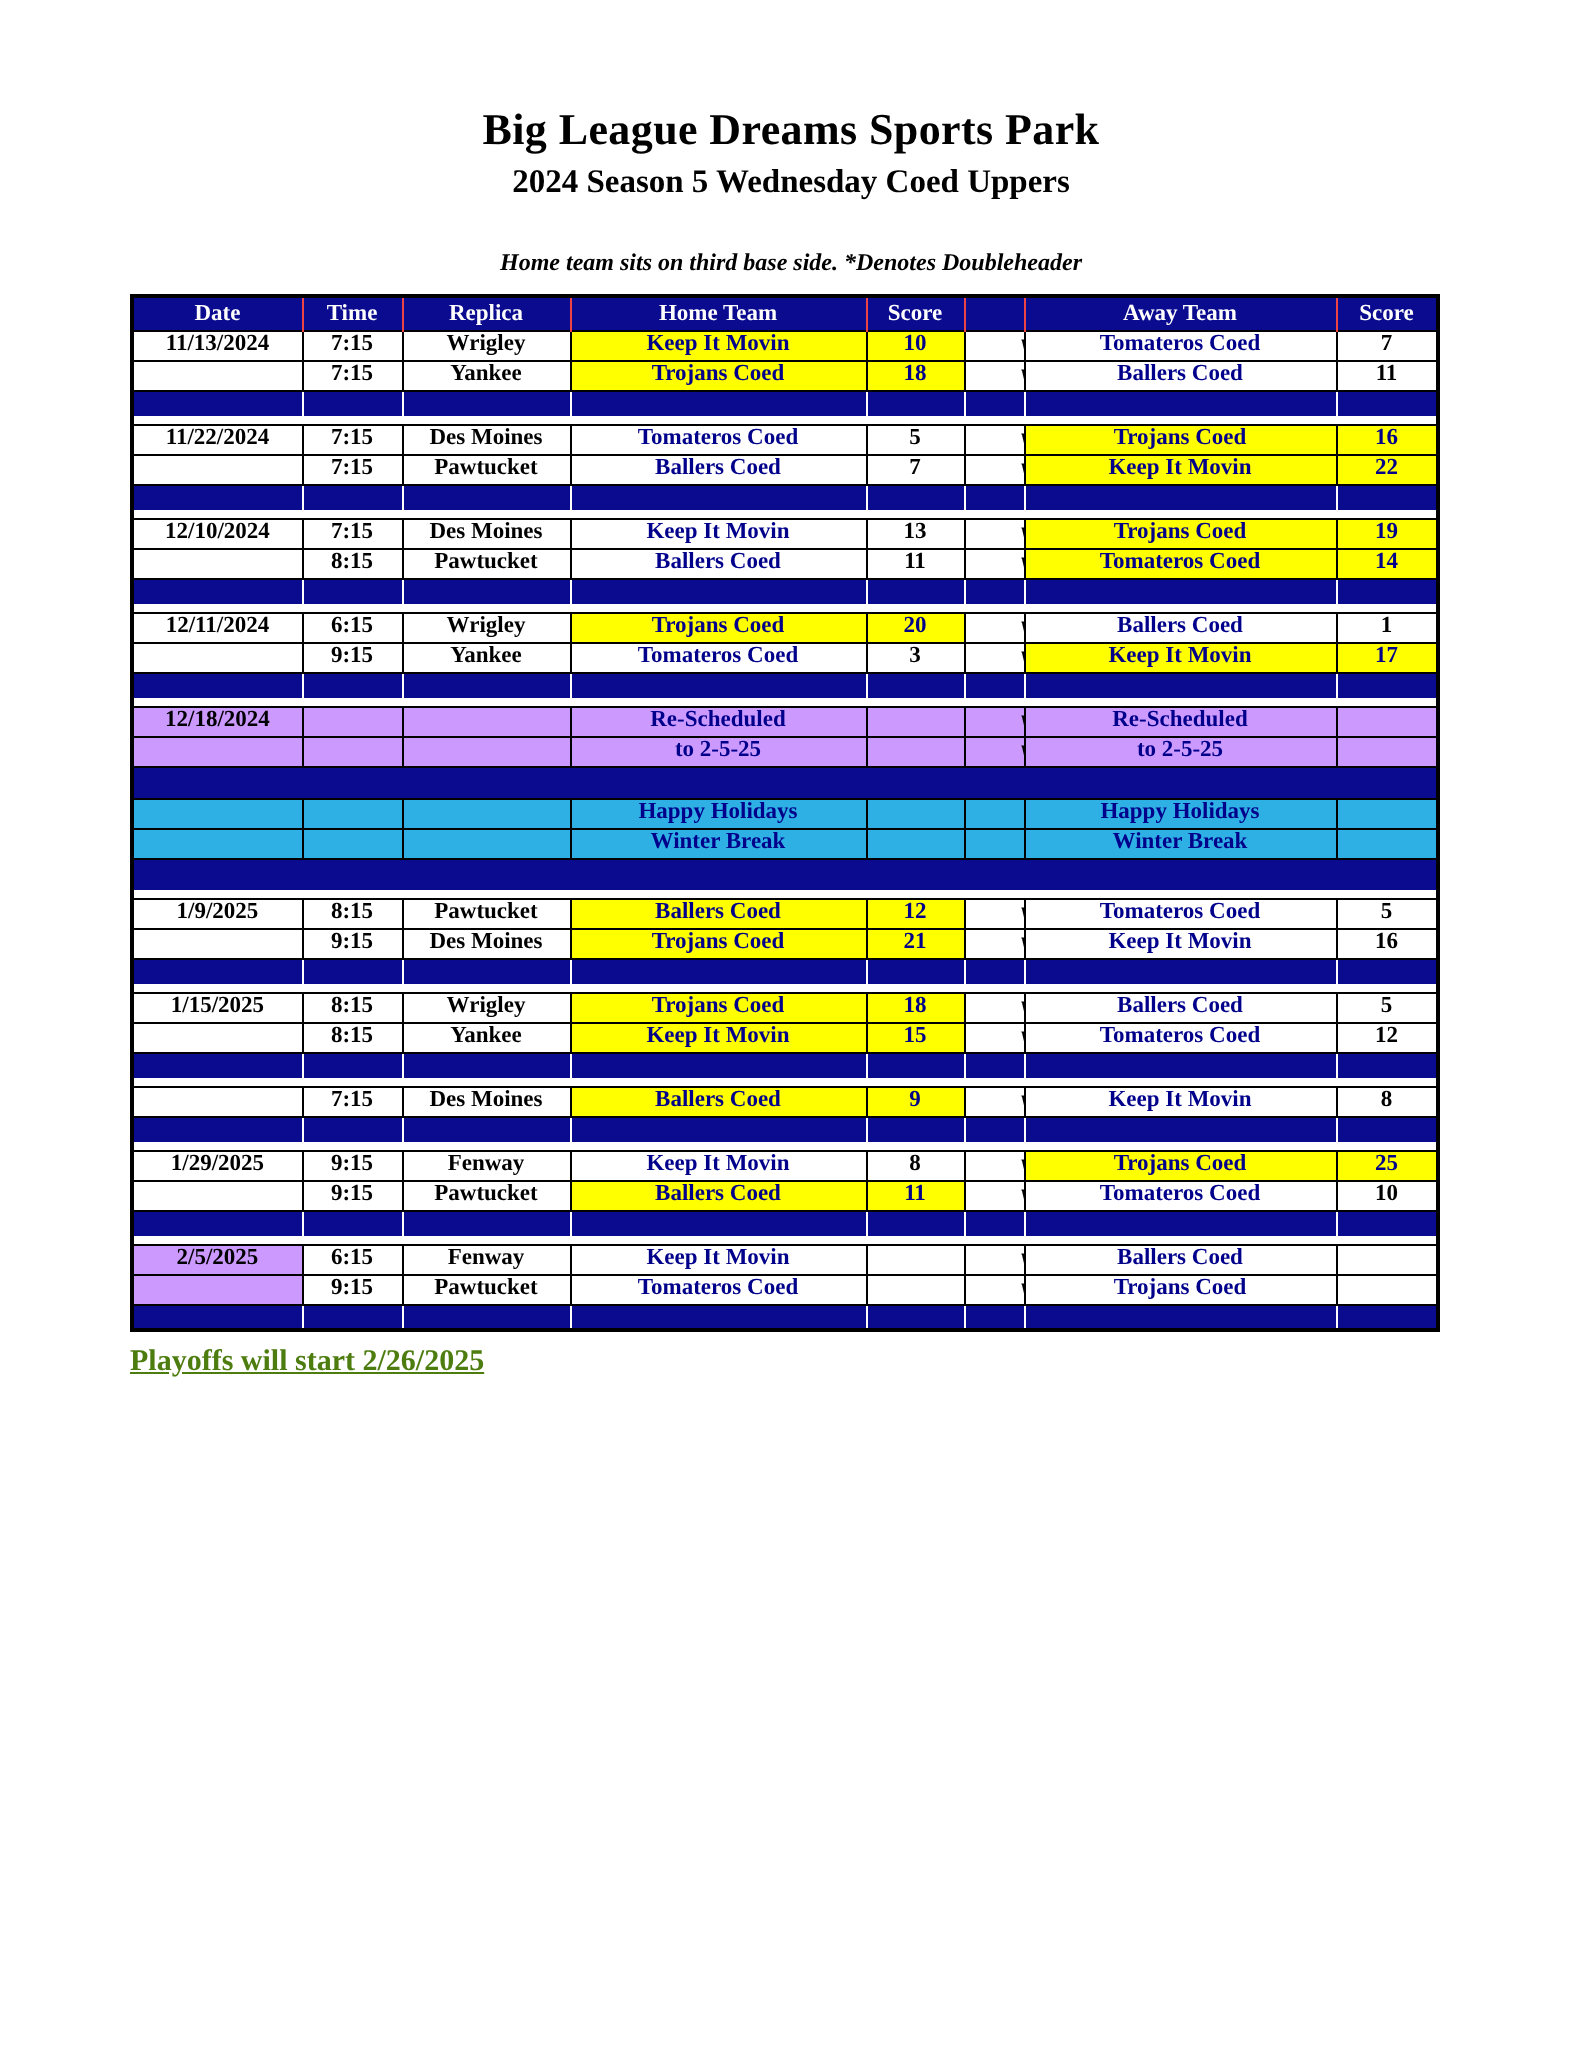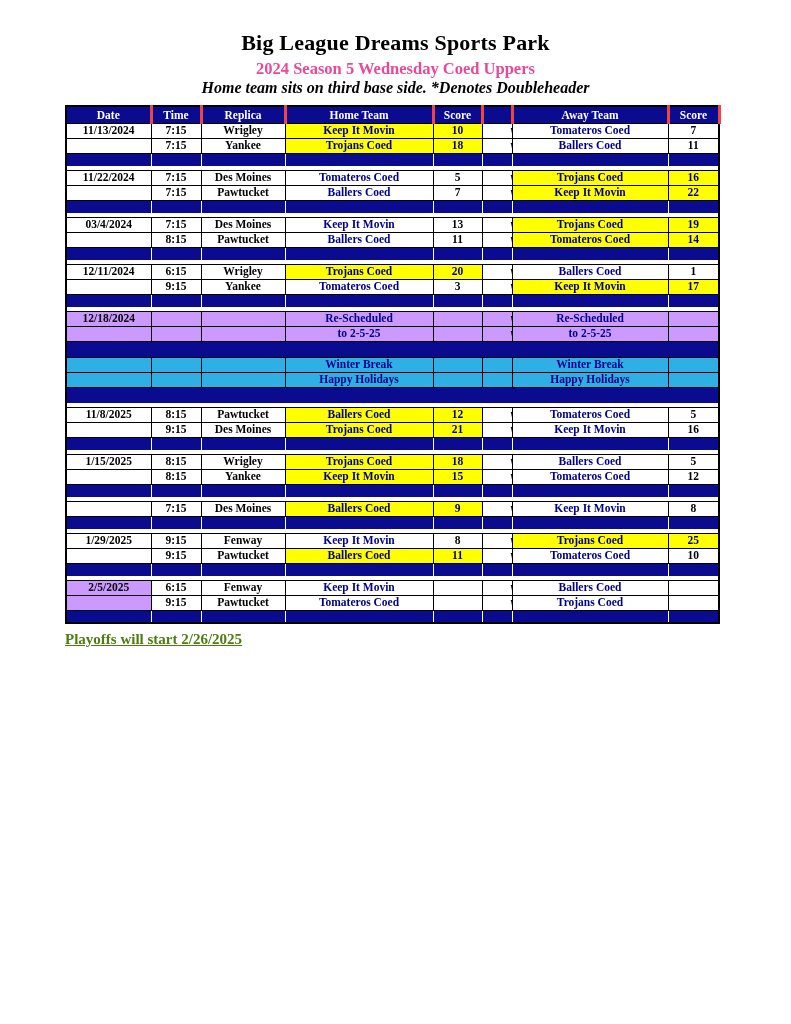--- a/index.html
+++ b/index.html
@@ -1,36 +1,36 @@
 <!DOCTYPE html>
 <html style="--navy: #0b0b8f; --yellow: #ffff00; --lavender: #cc99ff; --cyan: #2fb0e4; --teamtext: #00008b;"><head>
 <meta charset="utf-8">
 <style>
   html,body { margin:0; padding:0; background:#ffffff; }
   .page {
     width:791px; height:1024px; background:#ffffff; position:relative;
     font-family:"Liberation Serif","DejaVu Serif",serif; overflow:hidden;
   }
-  .title    { padding-top:30px; text-align:center; font-size:22px; font-weight:bold; color:#000; letter-spacing:0.2px; }
-  .subtitle { text-align:center; font-size:16.5px; font-weight:bold; color:#ec4899; margin-top:3px; }
-  .note     { text-align:center; font-size:16px; font-weight:bold; font-style:italic; color:#000; margin-top:0; }
+  .title    { padding-top:52px; text-align:center; font-size:22px; font-weight:bold; color:#000; letter-spacing:0.2px; }
+  .subtitle { text-align:center; font-size:16.5px; font-weight:bold; color:#000000; margin-top:3px; }
+  .note     { text-align:center; font-size:12px; font-weight:bold; font-style:italic; color:#000; margin-top:23px; }
 
   table.sched {
     border-collapse:collapse; table-layout:fixed;
     margin:8px 0 0 65px; width:653px;
     border:2px solid #000;
   }
   .sched th, .sched td {
     padding:0 2px; font-size:11.5px; font-weight:bold; text-align:center;
     vertical-align:middle; line-height:1.05; overflow:hidden; white-space:nowrap;
   }
   thead tr { height:17px; }
   thead th {
     background:var(--navy); color:#ffffff;
-    border-left:1px solid #ffffff; border-right:3px solid #ef4444;
+    border-left:1px solid #ffffff; border-right:1px solid #ef4444;
   }
   tr.g, tr.p { height:15px; }
   tr.g td { border:1px solid #000; background:#ffffff; color:#000; }
   tr.g td.team  { color:var(--teamtext); }
   tr.g td.score { color:#000; }
   tr.g td.win   { background:var(--yellow); color:var(--teamtext); }
   tr.g td.vs, tr.p td.vs { font-style:italic; color:#000;padding-left:28px; }
   tr.g td.datefill-lavender { background:var(--lavender); }
 
   tr.s td { background:var(--navy); border:none; }
@@ -139,21 +139,21 @@
           <td></td>
           <td></td>
           <td></td>
           <td></td>
           <td></td>
         </tr>
         <tr class="x">
           <td colspan="8"></td>
         </tr>
         <tr class="g">
-          <td>03/4/2024</td>
+          <td>12/10/2024</td>
           <td>7:15</td>
           <td>Des Moines</td>
           <td class="team">Keep It Movin</td>
           <td class="score">13</td>
           <td class="vs">vs</td>
           <td class="team win">Trojans Coed</td>
           <td class="score win">19</td>
         </tr>
         <tr class="g">
           <td></td>
@@ -231,44 +231,44 @@
           <td class="team">to 2-5-25</td>
           <td></td>
         </tr>
         <tr class="s thick">
           <td colspan="8"></td>
         </tr>
         <tr class="p cyan">
           <td></td>
           <td></td>
           <td></td>
+          <td class="team">Happy Holidays</td>
+          <td></td>
+          <td class="vs"></td>
+          <td class="team">Happy Holidays</td>
+          <td></td>
+        </tr>
+        <tr class="p cyan">
+          <td></td>
+          <td></td>
+          <td></td>
           <td class="team">Winter Break</td>
           <td></td>
           <td class="vs"></td>
           <td class="team">Winter Break</td>
           <td></td>
         </tr>
-        <tr class="p cyan">
-          <td></td>
-          <td></td>
-          <td></td>
-          <td class="team">Happy Holidays</td>
-          <td></td>
-          <td class="vs"></td>
-          <td class="team">Happy Holidays</td>
-          <td></td>
-        </tr>
         <tr class="s thick">
           <td colspan="8"></td>
         </tr>
         <tr class="x">
           <td colspan="8"></td>
         </tr>
         <tr class="g">
-          <td>11/8/2025</td>
+          <td>1/9/2025</td>
           <td>8:15</td>
           <td>Pawtucket</td>
           <td class="team win">Ballers Coed</td>
           <td class="score win">12</td>
           <td class="vs">vs</td>
           <td class="team">Tomateros Coed</td>
           <td class="score">5</td>
         </tr>
         <tr class="g">
           <td></td>

